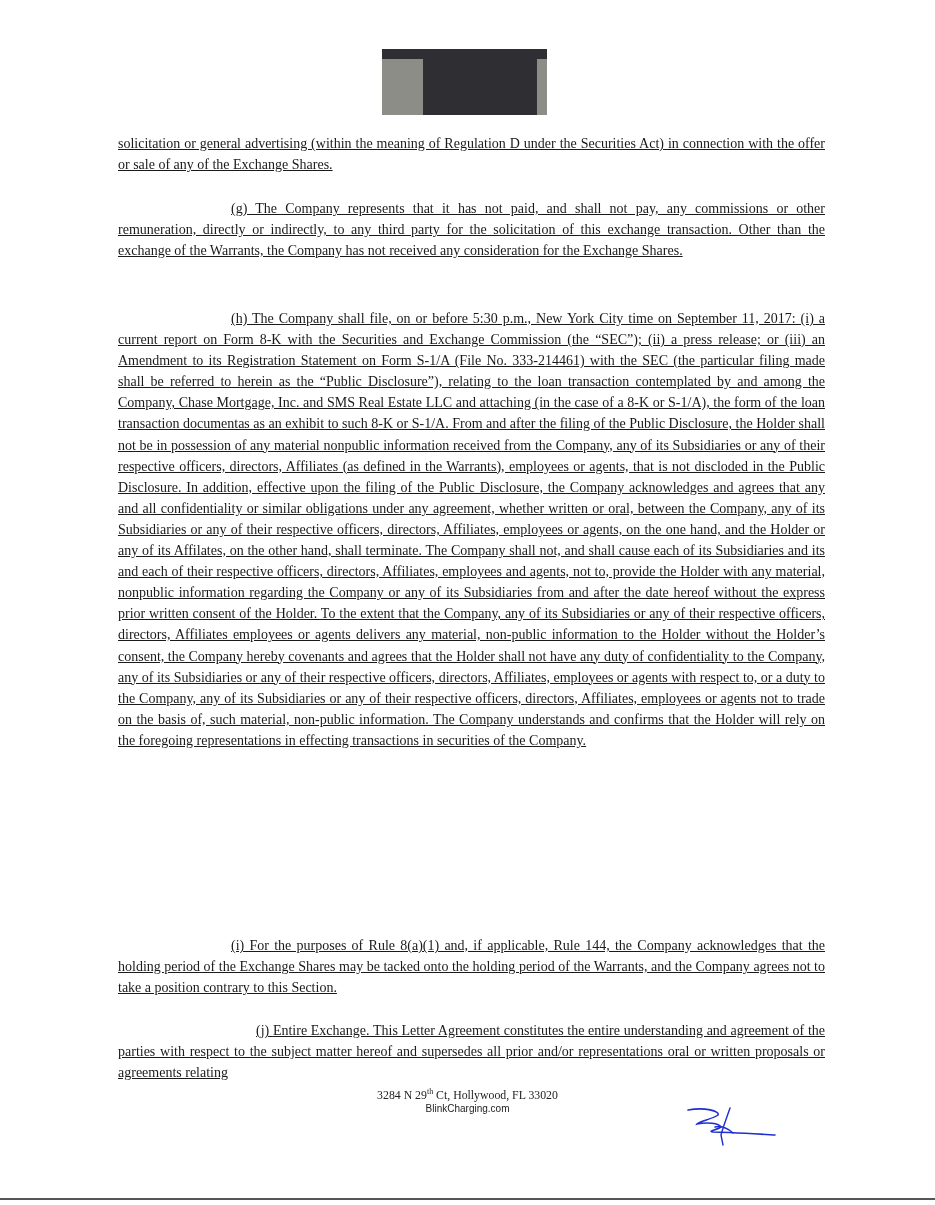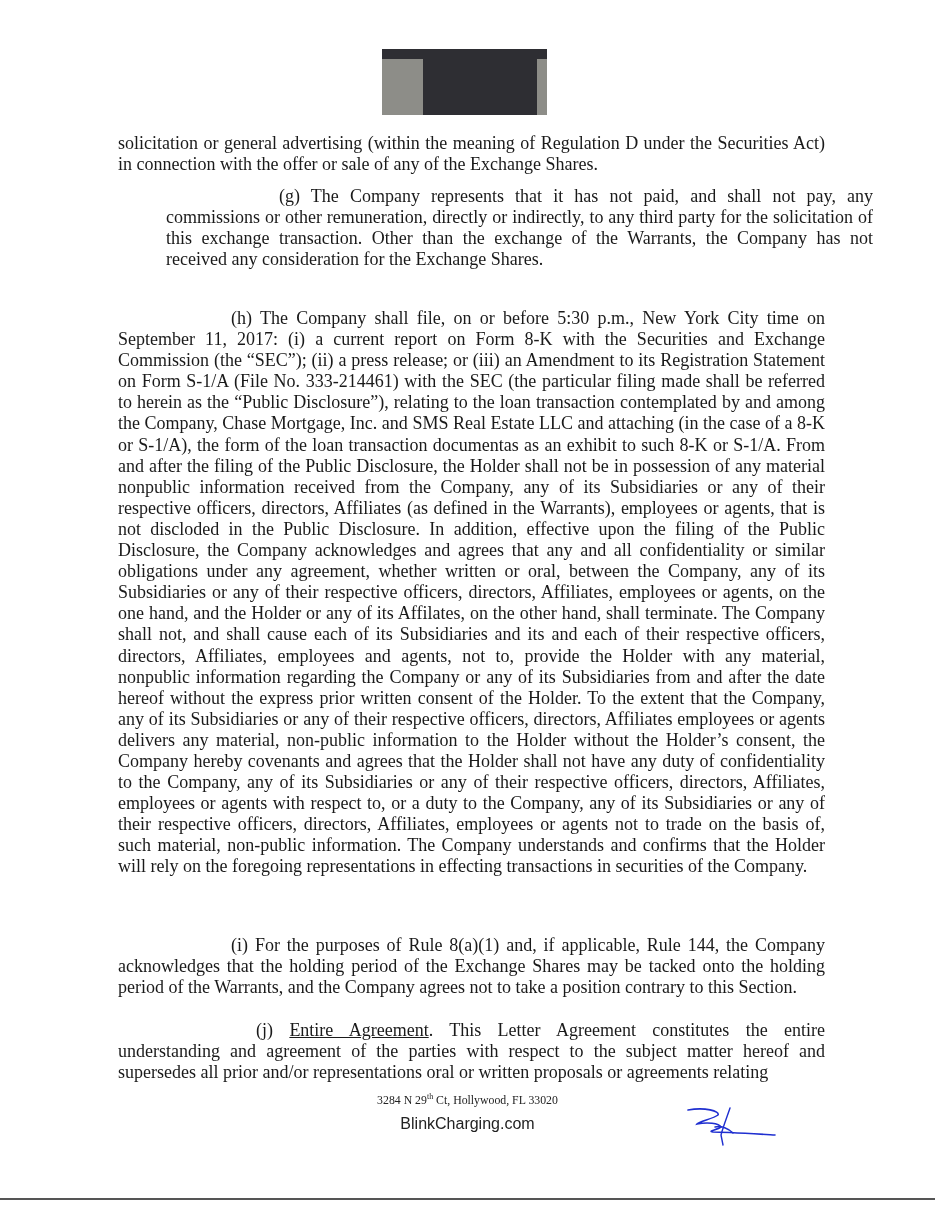--- a/index.html
+++ b/index.html
@@ -5,61 +5,61 @@
   html, body { margin: 0; padding: 0; }
   body {
     width: 935px; height: 1205px; background: #ffffff; position: relative; overflow: hidden;
     font-family: "Liberation Serif", serif; color: #1a1a1a;
   }
   .logo-block { position: absolute; left: 382px; top: 49px; width: 165px; height: 66px; background: #2e2e33; }
   .logo-block .left-panel { position: absolute; left: 0; top: 10px; width: 41px; height: 56px; background: #8d8d88; }
   .logo-block .right-panel { position: absolute; right: 0; top: 10px; width: 10px; height: 56px; background: #8d8d88; }
   .body-text {
     position: absolute; left: 118px; width: 707px;
-    font-size: 18px; line-height: 21.1px; text-align: justify;
+    font-size: 14px; line-height: 21.1px; text-align: justify; text-decoration: underline;
   }
   .body-text p { margin: 0; }
   .indent { text-indent: 113px; }
   .indent-j { text-indent: 138px; }
   .u { text-decoration: underline; }
   .footer {
     position: absolute; left: 300px; width: 335px; top: 1085px; text-align: center;
-    font-size: 11.8px; line-height: 23px; color: #222;
+    font-size: 11.8px; line-height: 14px; color: #222;
   }
-  .footer .site { font-family: "Liberation Sans", sans-serif; font-size: 16px; }
+  .footer .site { font-family: "Liberation Sans", sans-serif; font-size: 10px; }
   .footer sup { font-size: 8px; }
   .signature { position: absolute; left: 685px; top: 1105px; width: 95px; height: 42px; }
   .bottom-rule { position: absolute; left: 0; top: 1198px; width: 935px; height: 2px; background: #555; }
 </style>
 </head>
 <body>
 
 <div class="logo-block">
   <div class="left-panel"></div>
   <div class="right-panel"></div>
 </div>
 
 <div class="body-text" style="top:133px;">
   <p>solicitation or general advertising (within the meaning of Regulation D under the Securities Act) in connection with the offer or sale of any of the Exchange Shares.</p>
 </div>
 
-<div class="body-text" style="top:186px;margin-left:48px;">
+<div class="body-text" style="top:198px;">
   <p class="indent">(g) The Company represents that it has not paid, and shall not pay, any commissions or other remuneration, directly or indirectly, to any third party for the solicitation of this exchange transaction. Other than the exchange of the Warrants, the Company has not received any consideration for the Exchange Shares.</p>
 </div>
 
 <div class="body-text" style="top:308px;">
   <p class="indent">(h) The Company shall file, on or before 5:30 p.m., New York City time on September 11, 2017: (i) a current report on Form 8-K with the Securities and Exchange Commission (the “SEC”); (ii) a press release; or (iii) an Amendment to its Registration Statement on Form S-1/A (File No. 333-214461) with the SEC (the particular filing made shall be referred to herein as the “Public Disclosure”), relating to the loan transaction contemplated by and among the Company, Chase Mortgage, Inc. and SMS Real Estate LLC and attaching (in the case of a 8-K or S-1/A), the form of the loan transaction documentas as an exhibit to such 8-K or S-1/A. From and after the filing of the Public Disclosure, the Holder shall not be in possession of any material nonpublic information received from the Company, any of its Subsidiaries or any of their respective officers, directors, Affiliates (as defined in the Warrants), employees or agents, that is not discloded in the Public Disclosure. In addition, effective upon the filing of the Public Disclosure, the Company acknowledges and agrees that any and all confidentiality or similar obligations under any agreement, whether written or oral, between the Company, any of its Subsidiaries or any of their respective officers, directors, Affiliates, employees or agents, on the one hand, and the Holder or any of its Affilates, on the other hand, shall terminate. The Company shall not, and shall cause each of its Subsidiaries and its and each of their respective officers, directors, Affiliates, employees and agents, not to, provide the Holder with any material, nonpublic information regarding the Company or any of its Subsidiaries from and after the date hereof without the express prior written consent of the Holder. To the extent that the Company, any of its Subsidiaries or any of their respective officers, directors, Affiliates employees or agents delivers any material, non-public information to the Holder without the Holder’s consent, the Company hereby covenants and agrees that the Holder shall not have any duty of confidentiality to the Company, any of its Subsidiaries or any of their respective officers, directors, Affiliates, employees or agents with respect to, or a duty to the Company, any of its Subsidiaries or any of their respective officers, directors, Affiliates, employees or agents not to trade on the basis of, such material, non-public information. The Company understands and confirms that the Holder will rely on the foregoing representations in effecting transactions in securities of the Company.</p>
 </div>
 
 <div class="body-text" style="top:935px;">
   <p class="indent">(i) For the purposes of Rule 8(a)(1) and, if applicable, Rule 144, the Company acknowledges that the holding period of the Exchange Shares may be tacked onto the holding period of the Warrants, and the Company agrees not to take a position contrary to this Section.</p>
 </div>
 
 <div class="body-text" style="top:1020px;">
-  <p class="indent-j"><span>(j) </span><span class="u">Entire Agreement</span><span>. This Letter Agreement constitutes the entire understanding and agreement of the parties with respect to the subject matter hereof and supersedes all prior and/or representations oral or written proposals or agreements relating</span></p>
+  <p class="indent-j"><span>(j) </span><span class="u">Entire Exchange</span><span>. This Letter Agreement constitutes the entire understanding and agreement of the parties with respect to the subject matter hereof and supersedes all prior and/or representations oral or written proposals or agreements relating</span></p>
 </div>
 
 <div class="footer">
   <div><span>3284 N 29</span><sup>th</sup><span> Ct, Hollywood, FL 33020</span></div>
   <div class="site">BlinkCharging.com</div>
 </div>
 
 <svg class="signature" viewBox="0 0 95 42">
   <path d="M3 5 C20 2, 35 6, 33 10 C28 14, 14 16, 12 19 C22 17, 34 18, 36 22 C32 25, 22 26, 28 27 C38 27, 55 28, 90 30" fill="none" stroke="#1f2fd0" stroke-width="1.6" stroke-linecap="round"></path>
   <path d="M45 3 C42 12, 38 22, 36 30 M36 30 L38 40 M30 22 C36 20, 44 24, 48 28" fill="none" stroke="#1f2fd0" stroke-width="1.4" stroke-linecap="round"></path>

